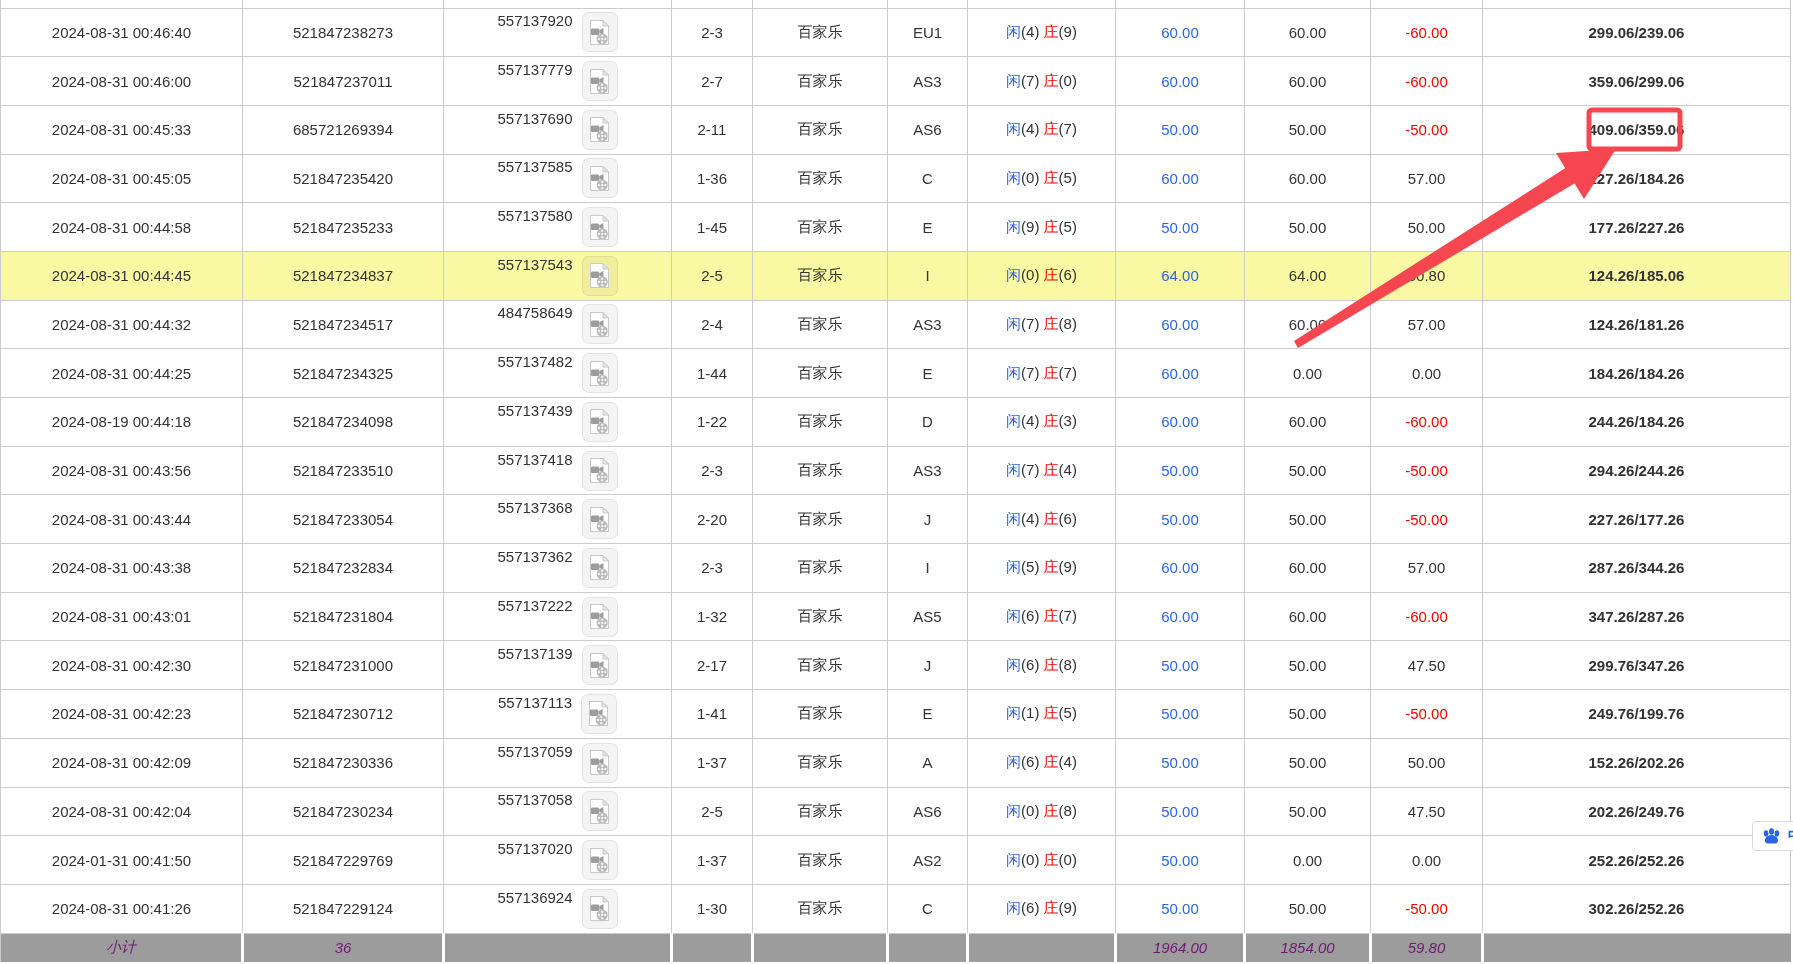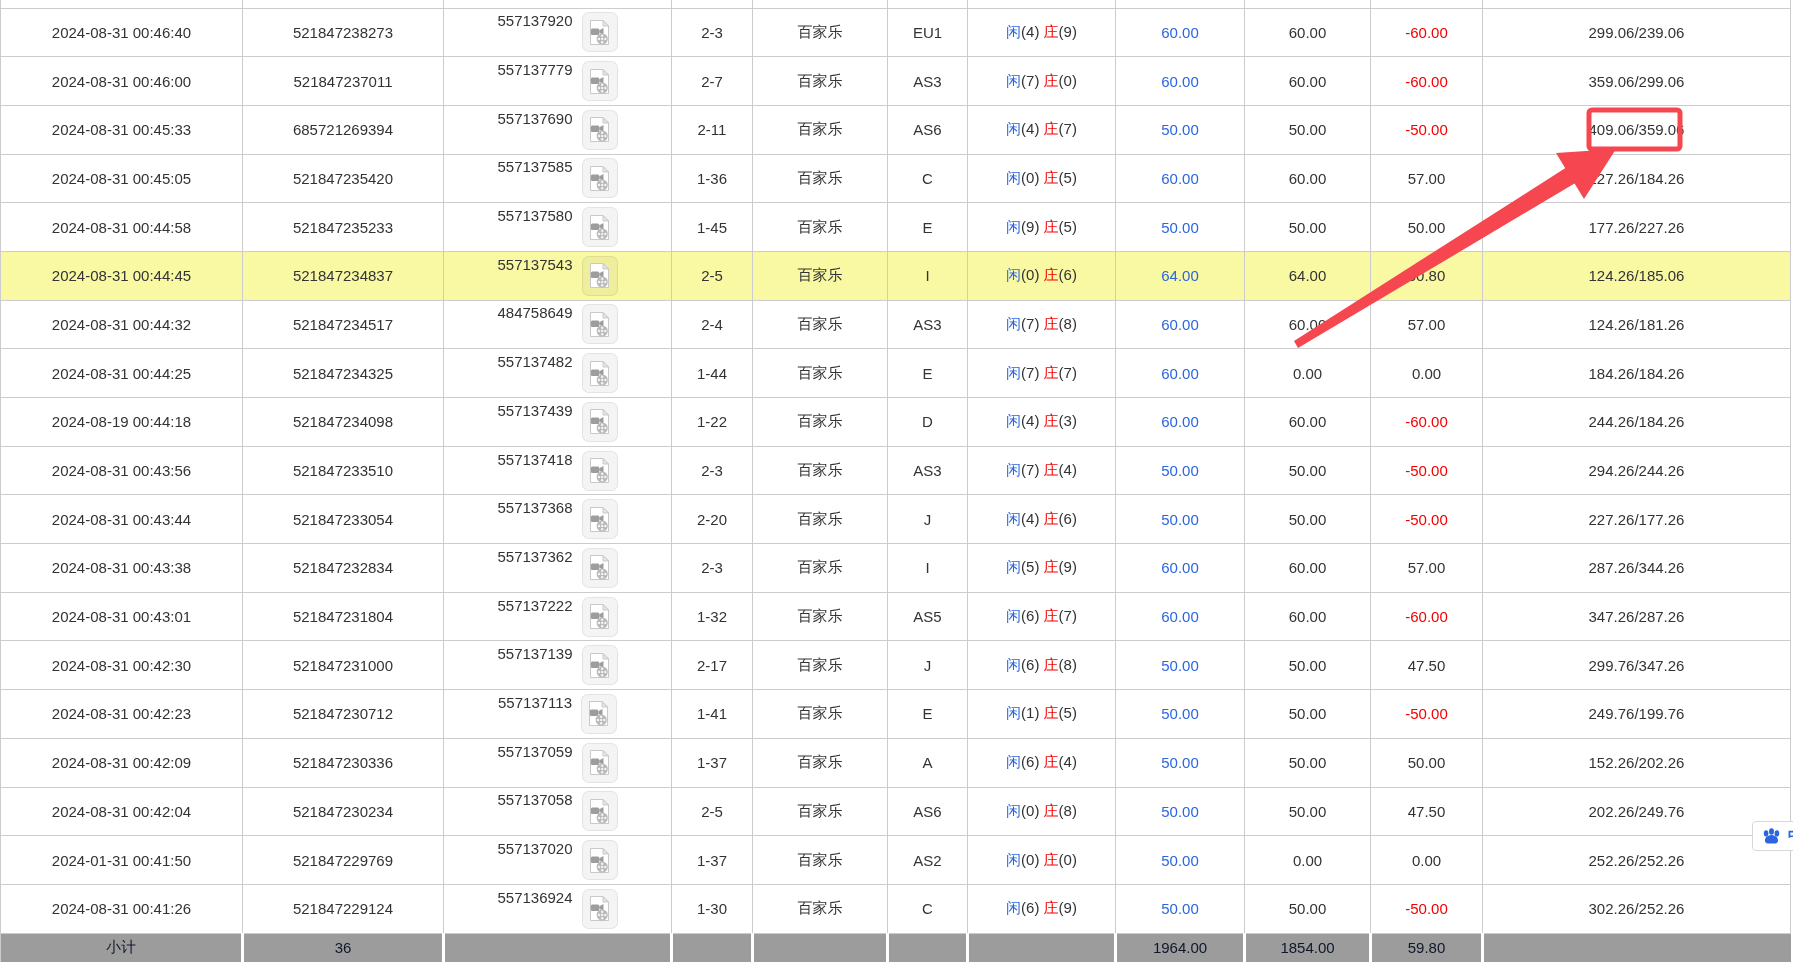--- a/index.html
+++ b/index.html
@@ -21,39 +21,40 @@
     border-bottom:1px solid var(--border,#ccc);
     text-align:center;vertical-align:middle;
     overflow:hidden;white-space:nowrap;
     padding:0;
   }
   table.records td:first-child{border-left:1px solid var(--border,#ccc);}
   tr.partial-row{height:8px;}
   tr.partial-row td{border-bottom:1px solid var(--border,#ccc);}
   tr.data-row{height:48.7px;padding-left:32px;}
   tr.data-row.hl td{background:var(--highlight,#f9f9a4);}
-  td.c-balance{text-align:right;padding-right:80px;}
+  td.c-balance{text-align:right;padding-right:80px;font-weight:bold;}
   .blue{color:var(--blue,#2b66e0);}
   .red{color:var(--red,#f40000);}
   .neg{color:var(--red,#f40000);}
   .res-num{color:#333;}
   .round-wrap{display:inline-flex;align-items:flex-start;gap:9px;}
   .video-btn{
     display:inline-flex;align-items:center;justify-content:center;
     width:36px;height:40px;border-radius:7px;
     background:rgba(0,0,0,0.045);
     border:1px solid rgba(0,0,0,0.07);
     cursor:pointer;padding:0;
   }
   tr.summary-row{height:29px;}
   tr.summary-row td{
     background:var(--summary-bg,#9c9c9c);
     border-right:3px solid #fff;
     border-bottom:none;
-    color:#0f172a;
+    color:#701a75;
+    font-style:italic;
   }
   tr.summary-row td:last-child{border-right:none;}
 
   .overlay{position:absolute;left:0;top:0;width:1793px;height:964px;pointer-events:none;z-index:5;}
 
   .float-widget{
     position:absolute;left:1752px;top:821px;z-index:6;
     width:74px;height:30px;
     background:#fff;border:1px solid #d8d8d8;border-radius:4px;
     display:flex;align-items:center;gap:7px;padding:0 9px;

